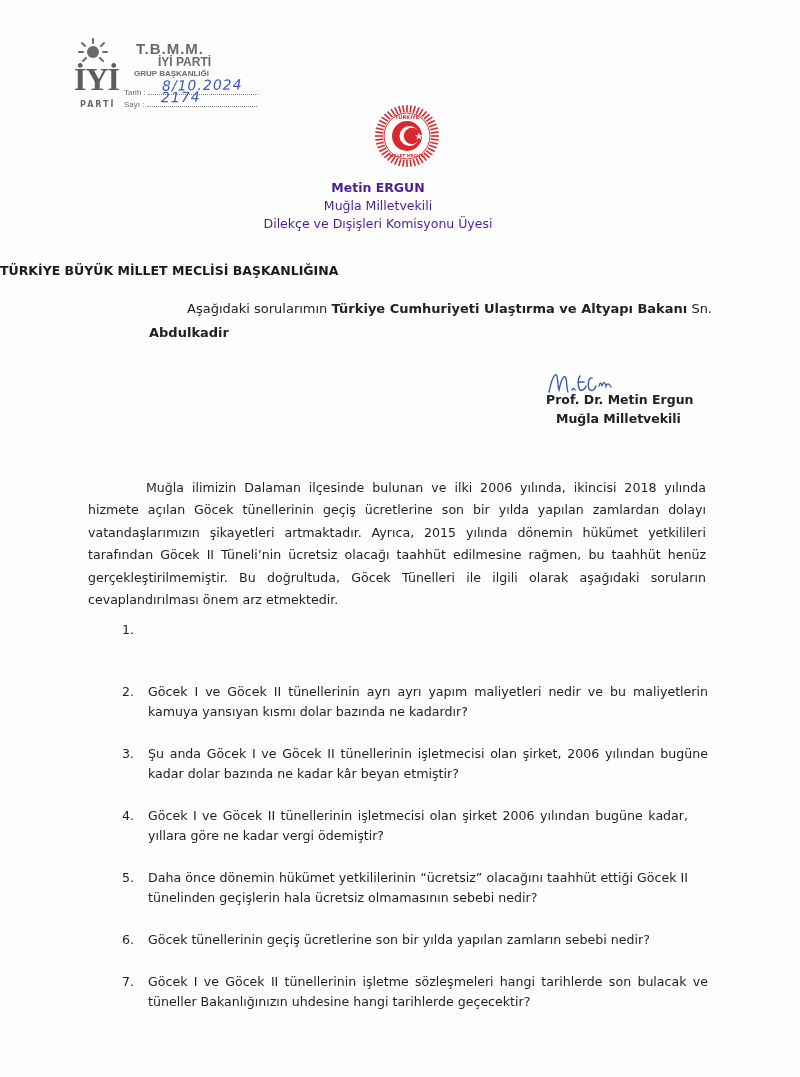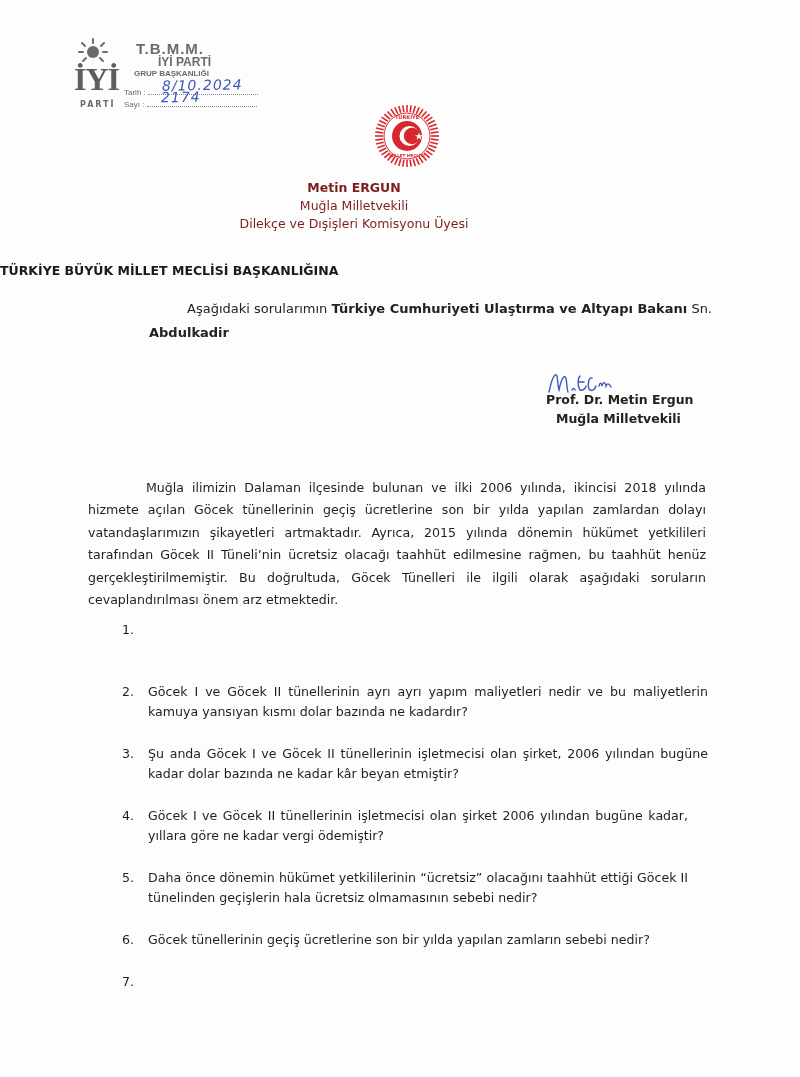--- a/index.html
+++ b/index.html
@@ -127,21 +127,22 @@
     
     .sender {
       position: absolute;
       left: 0;
       width: 708px;
       top: 179px;
       text-align: center;
       font-family: "DejaVu Sans", sans-serif;
       font-size: 12.5px;
       line-height: 18px;
-      color: #7f1d1d;
+      color: #4c1d95;
+      padding-left: 24px;
     }
     .sender .name { font-weight: bold; }
 
     
     .heading {
       position: absolute;
       left: 0; width: 800px;
       top: 263px;
       text-align: left;
       font-weight: bold;
@@ -375,16 +376,17 @@
     <div class="q q5">
       <span class="num">5.</span>
       <span>Daha önce dönemin hükümet yetkililerinin “ücretsiz” olacağını taahhüt ettiği Göcek II tünelinden geçişlerin hala ücretsiz olmamasının sebebi nedir?</span>
     </div>
     <div class="q q6">
       <span class="num">6.</span>
       <span>Göcek tünellerinin geçiş ücretlerine son bir yılda yapılan zamların sebebi nedir?</span>
     </div>
     <div class="q q7">
       <span class="num">7.</span>
+      <span>Göcek I ve Göcek II tünellerinin işletme sözleşmeleri hangi tarihlerde son bulacak ve tüneller Bakanlığınızın uhdesine hangi tarihlerde geçecektir?</span>
     </div>
   </div>
 
 </div>
 
 </body></html>

